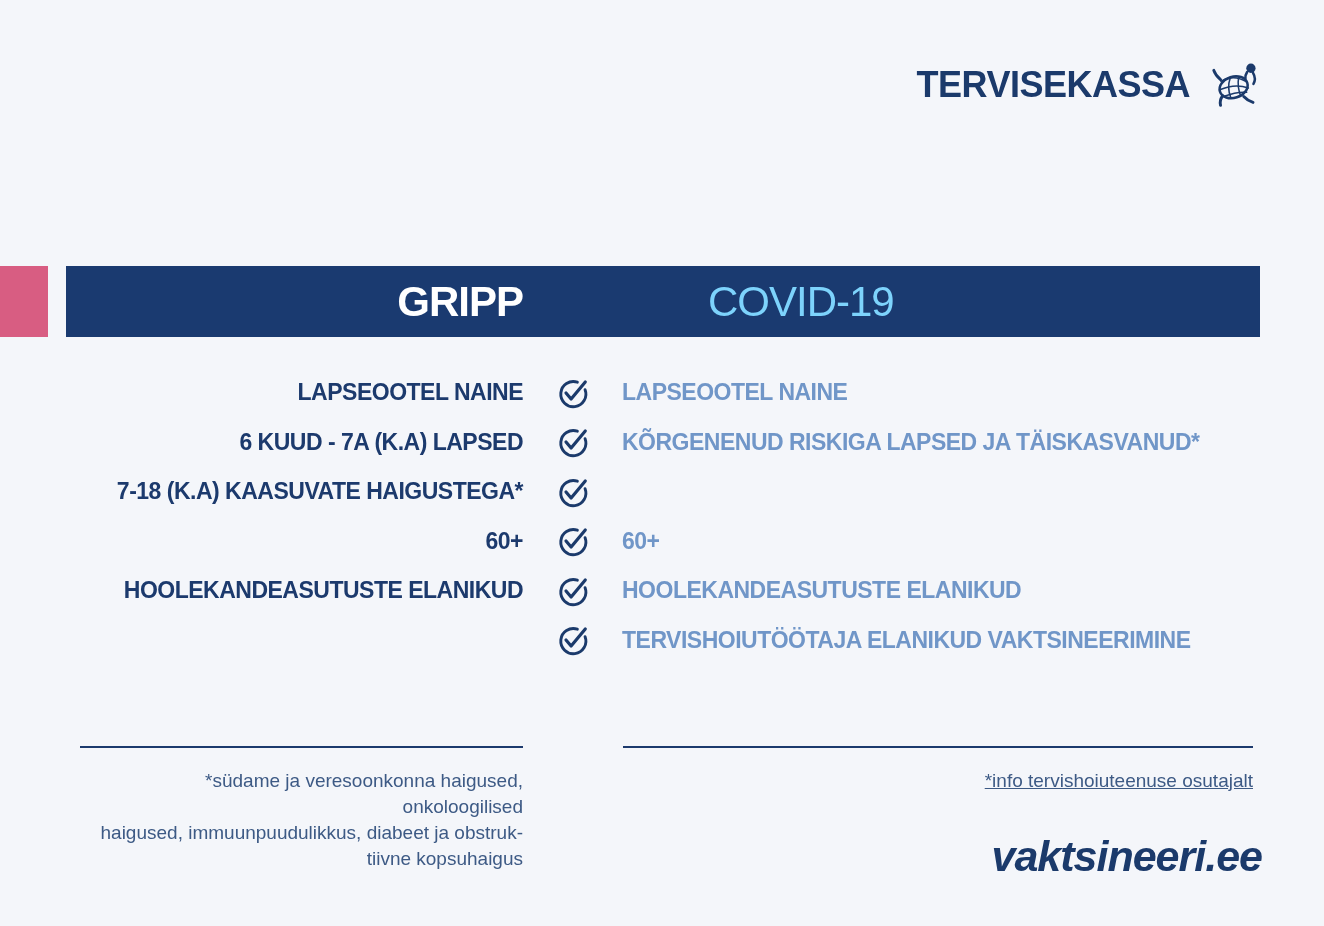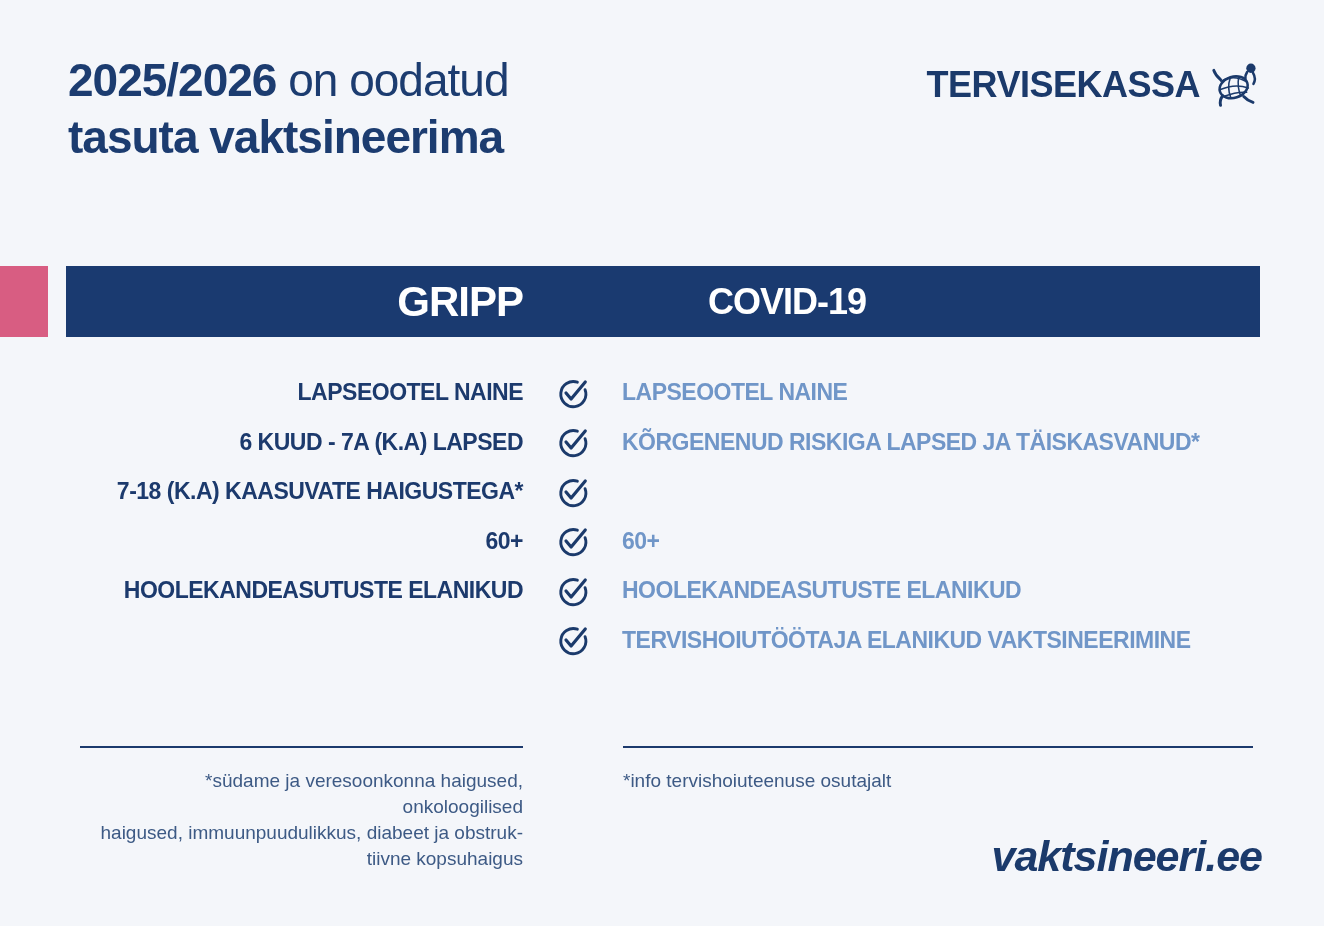--- a/index.html
+++ b/index.html
@@ -13,21 +13,21 @@
   .title {
     position:absolute; left:68px; top:52px;
     color:#1c3c70; font-size:46px; line-height:57px; letter-spacing:-1px;
   }
   .title .t-bold { font-weight:bold; }
   .title .t-reg  { font-weight:normal; }
   .title .t-line2 { font-weight:bold; }
 
   .logo {
     position:absolute; right:60px; top:56px;
-    display:flex; align-items:center; gap:10px;justify-content:space-between;
+    display:flex; align-items:center; gap:20px;justify-content:space-between;
   }
   .logo-text {
     color:#1b3a6b; font-size:36px; font-weight:bold; letter-spacing:-0.5px;
   }
 
   
   .accent-square {
     position:absolute; left:0; top:266px; width:48px; height:71px;
     background:#d85d82;
   }
@@ -35,21 +35,21 @@
     position:absolute; left:66px; top:266px; width:1194px; height:71px;
     background:#1a3a70;
     display:grid; grid-template-columns:457px 99px 1fr; align-items:center;gap:43px;
   }
   .banner-gripp {
     grid-column:1; text-align:right;
     color:#ffffff; font-size:42px; font-weight:bold; letter-spacing:-1px;
   }
   .banner-covid {
     grid-column:3; text-align:left;
-    color:#ffffff; font-size:36px; font-weight:bold; letter-spacing:-1px;
+    color:#7dd3fc; font-size:42px; font-weight:normal; letter-spacing:-1px;
   }
 
   
   .rows { position:absolute; left:66px; top:368px; width:1194px; }
   .row {
     display:grid; grid-template-columns:457px 99px 1fr;
     height:49.5px; align-items:center;
   }
   .cell-gripp {
     text-align:right; font-size:23px; font-weight:bold;
@@ -64,39 +64,35 @@
   
   .footnote { position:absolute; top:746px; }
   .footnote .rule { height:2px; background:#1c3a6d; }
   .footnote .fn-text {
     margin-top:20px; font-size:19px; line-height:26px; color:#3d5a85;
     white-space:pre-line;
   }
   .footnote-gripp { left:80px; width:443px; }
   .footnote-gripp .fn-text { text-align:right; }
   .footnote-covid { left:623px; width:630px; }
-  .footnote-covid .fn-text { text-align:left; }
+  .footnote-covid .fn-text { text-align:right;text-decoration:underline; }
 
   
   .website {
     position:absolute; right:62px; top:832px;
     color:#1b3a6b; font-size:43px; font-weight:bold; letter-spacing:-1px;
     text-decoration:none;
     font-style:italic;
   }
 </style>
 </head>
 <body>
 
 <div class="poster">
 
-  <div class="title">
-    <div><span class="t-bold">2025/2026</span><span class="t-reg"> on oodatud</span></div>
-    <div class="t-line2">tasuta vaktsineerima</div>
-  </div>
 
   <div class="logo">
     <span class="logo-text">TERVISEKASSA</span>
     <span>
       <svg viewBox="0 0 64 64" width="54" height="54" fill="none" stroke="#1b3a6b" stroke-linecap="round">
         <ellipse cx="28" cy="37" rx="17" ry="12.5" stroke-width="3" transform="rotate(-18 28 37)"></ellipse>
         <path d="M13 30 Q28 21 44 31 M11.5 40 Q30 32 45.5 38 M16 48 Q32 42 43.5 43" stroke-width="1.8"></path>
         <path d="M24 26 Q20 37 24.5 49 M34 24.5 Q32 37 36.5 47.5" stroke-width="1.8"></path>
         <circle cx="48.5" cy="14.5" r="5.5" fill="#1b3a6b" stroke="none"></circle>
         <path d="M44 19 Q41.5 23 42 26.5" stroke-width="3"></path>

